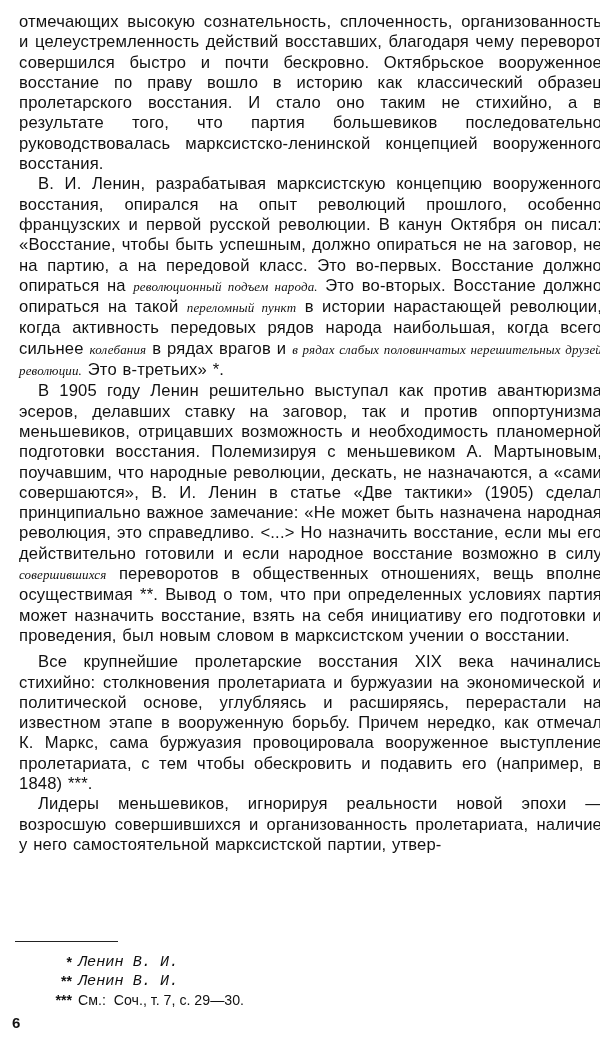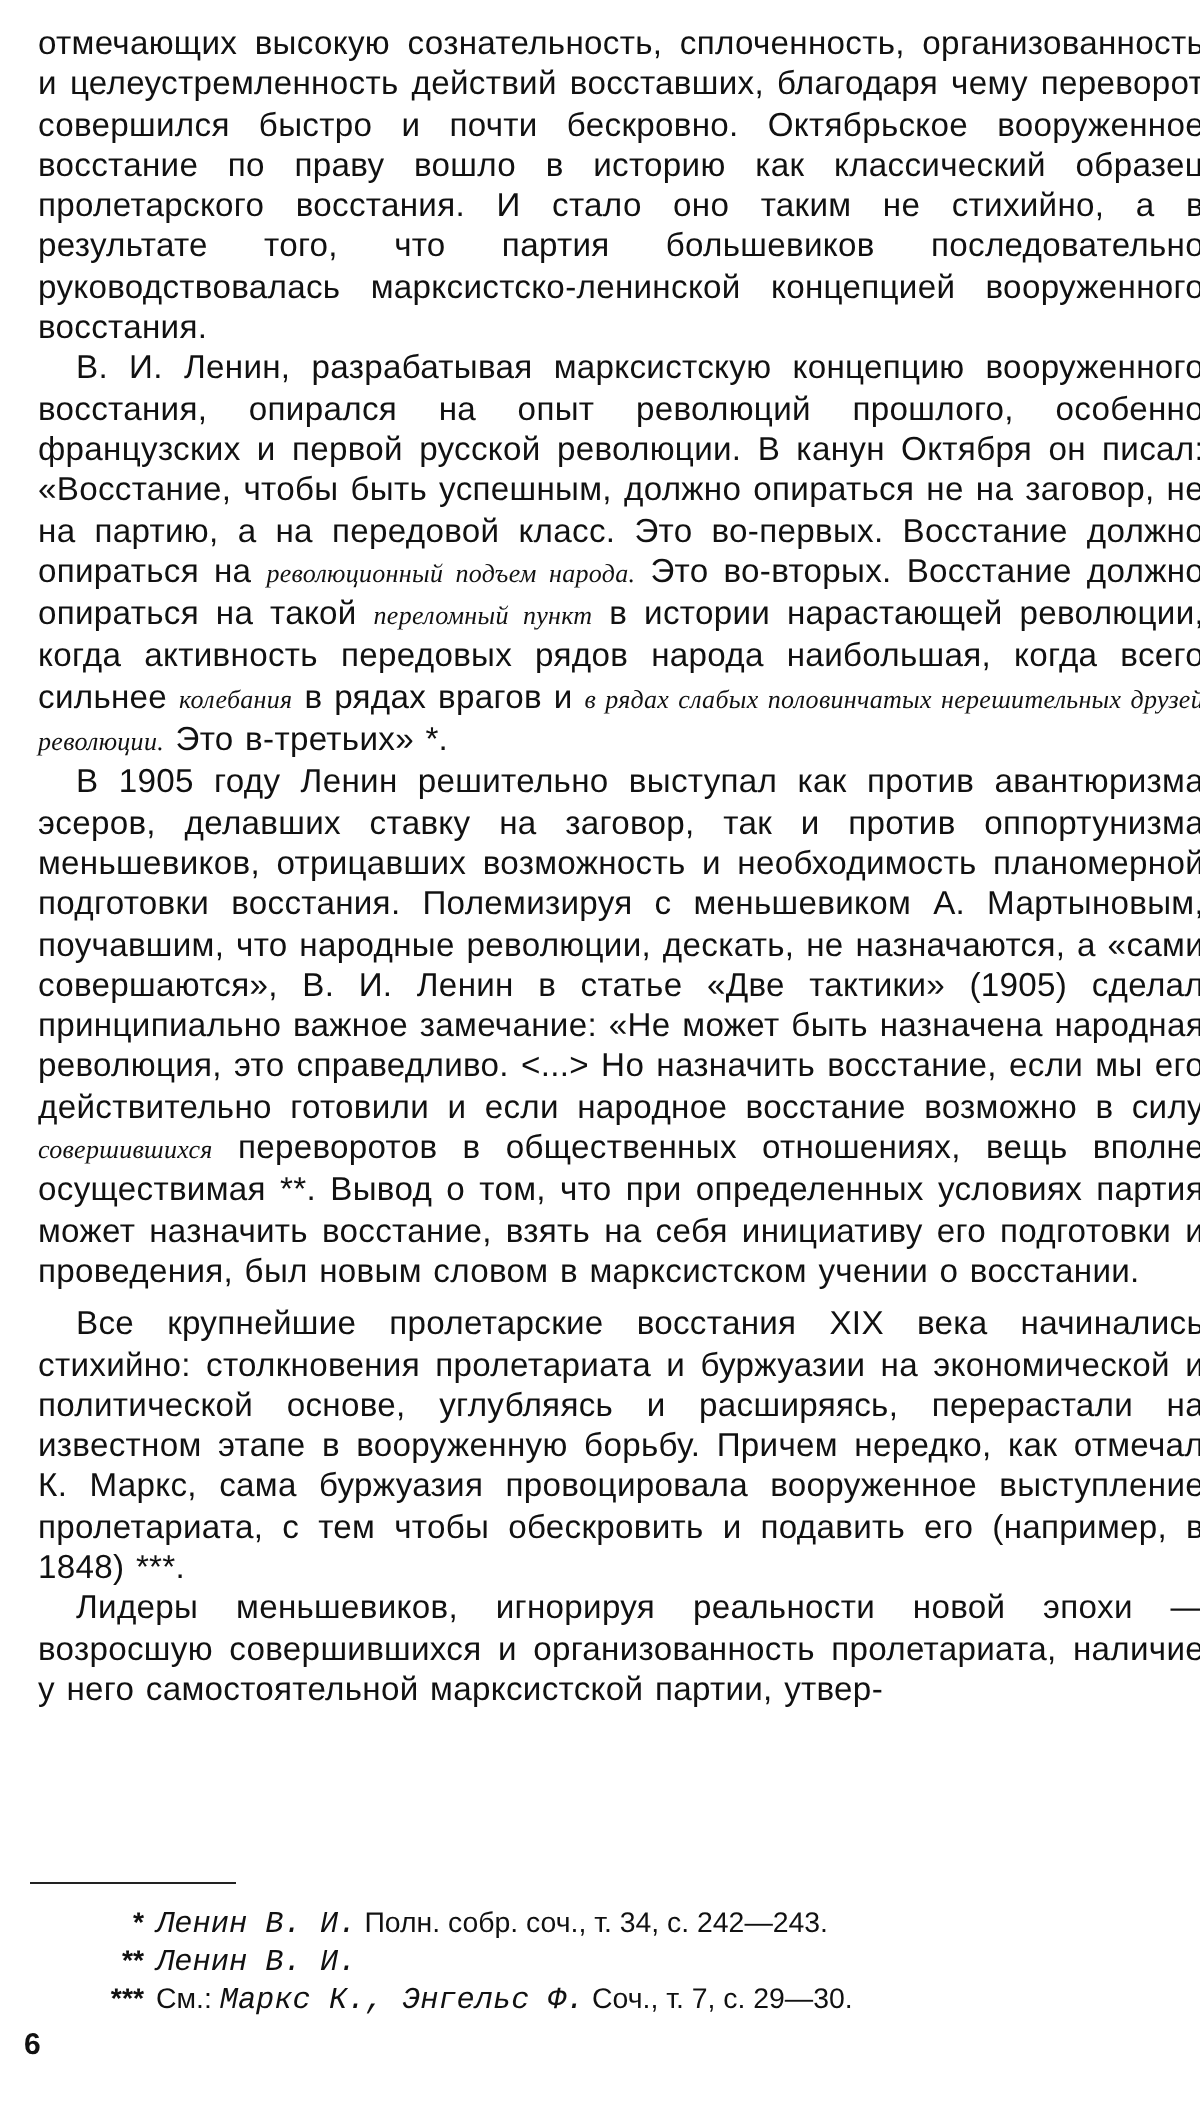--- a/index.html
+++ b/index.html
@@ -91,27 +91,25 @@
   <p class="para indent gap"><span>Все крупнейшие пролетарские восстания XIX века начинались стихийно: столкновения пролетариата и буржуазии на экономической и политической основе, углубляясь и расширяясь, перерастали на известном этапе в вооруженную борьбу. Причем нередко, как отмечал К. Маркс, сама буржуазия провоцировала вооруженное выступление пролетариата, с тем чтобы обескровить и подавить его (например, в 1848) ***.</span></p>
   <p class="para indent"><span>Лидеры меньшевиков, игнорируя реальности новой эпохи — возросшую совершившихся и организованность пролетариата, наличие у него самостоятельной марксистской партии, утвер-</span></p>
 </div>
 
 <div class="footnote-rule"></div>
 
 <div class="footnotes">
   <div class="fn-row">
     <span class="fn-mark">*</span>
     <span class="fn-it">Ленин В. И.</span>
-    <span style="white-space:pre"> Полн. собр. соч., т. 34, с. 242—243.</span>
   </div>
   <div class="fn-row">
     <span class="fn-mark">**</span>
     <span class="fn-it">Ленин В. И.</span>
   </div>
   <div class="fn-row">
     <span class="fn-mark">***</span>
     <span style="white-space:pre">См.: </span>
-    <span class="fn-it">Маркс К., Энгельс Ф.</span>
     <span style="white-space:pre"> Соч., т. 7, с. 29—30.</span>
   </div>
 </div>
 
 <div class="page-number">6</div>
 
 </body></html>

